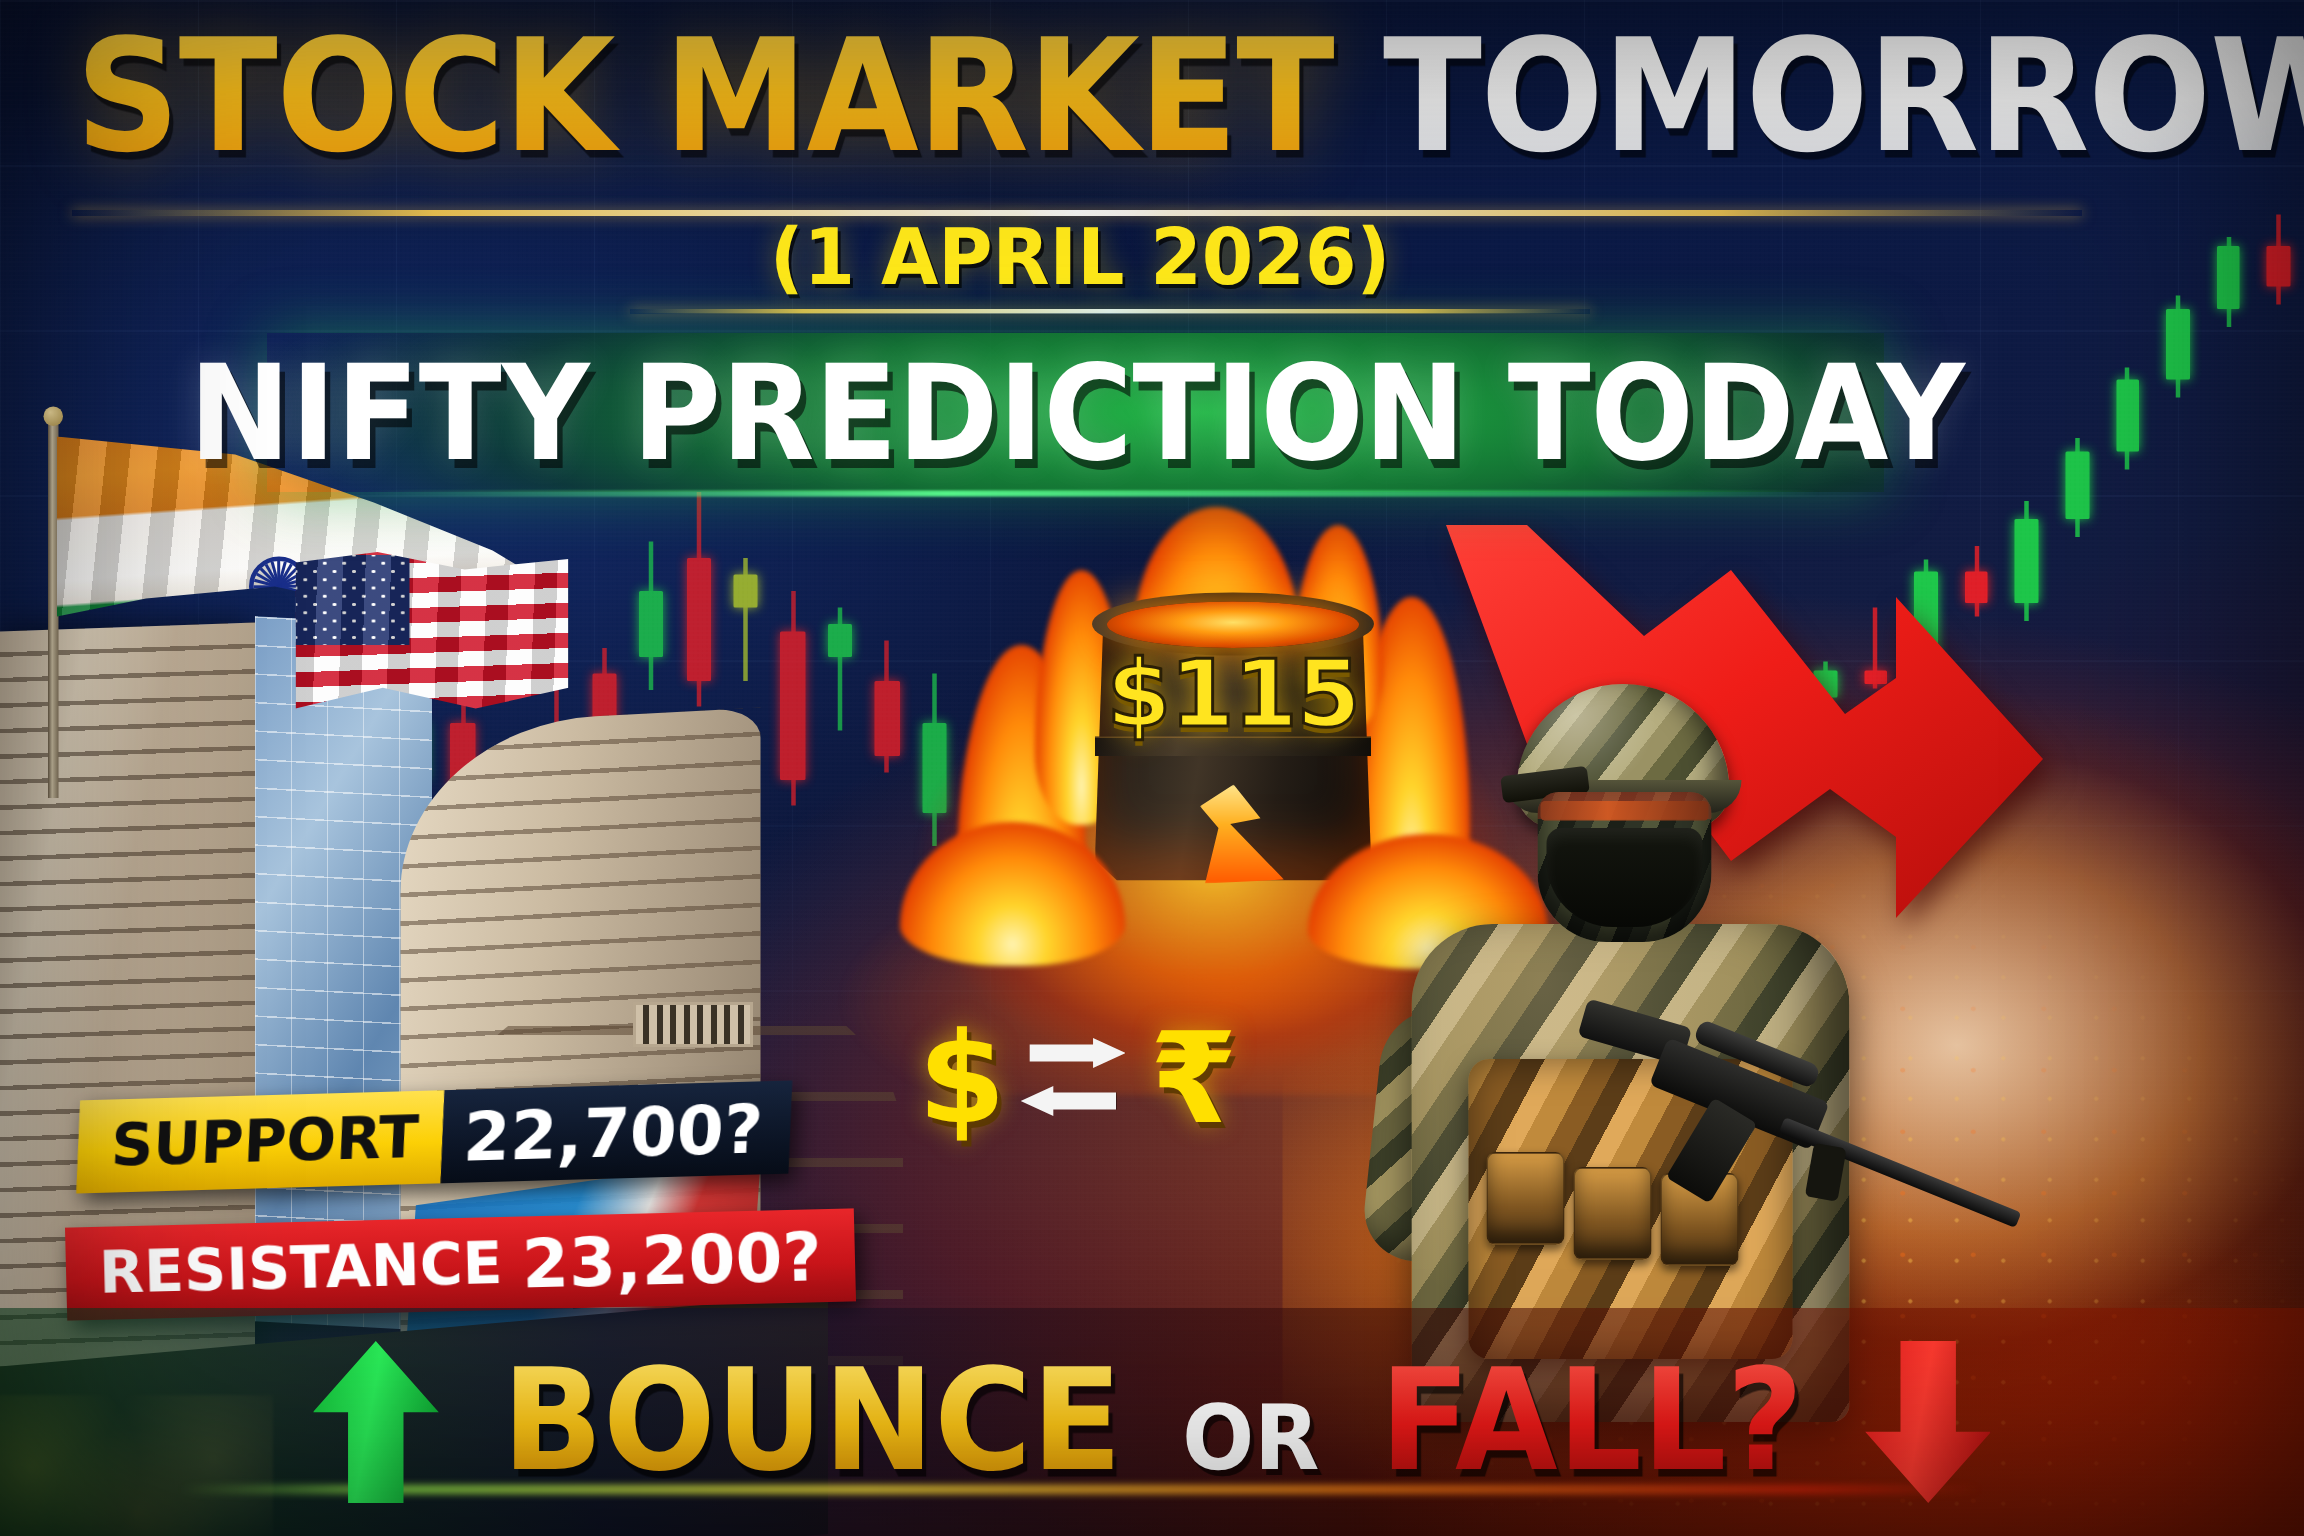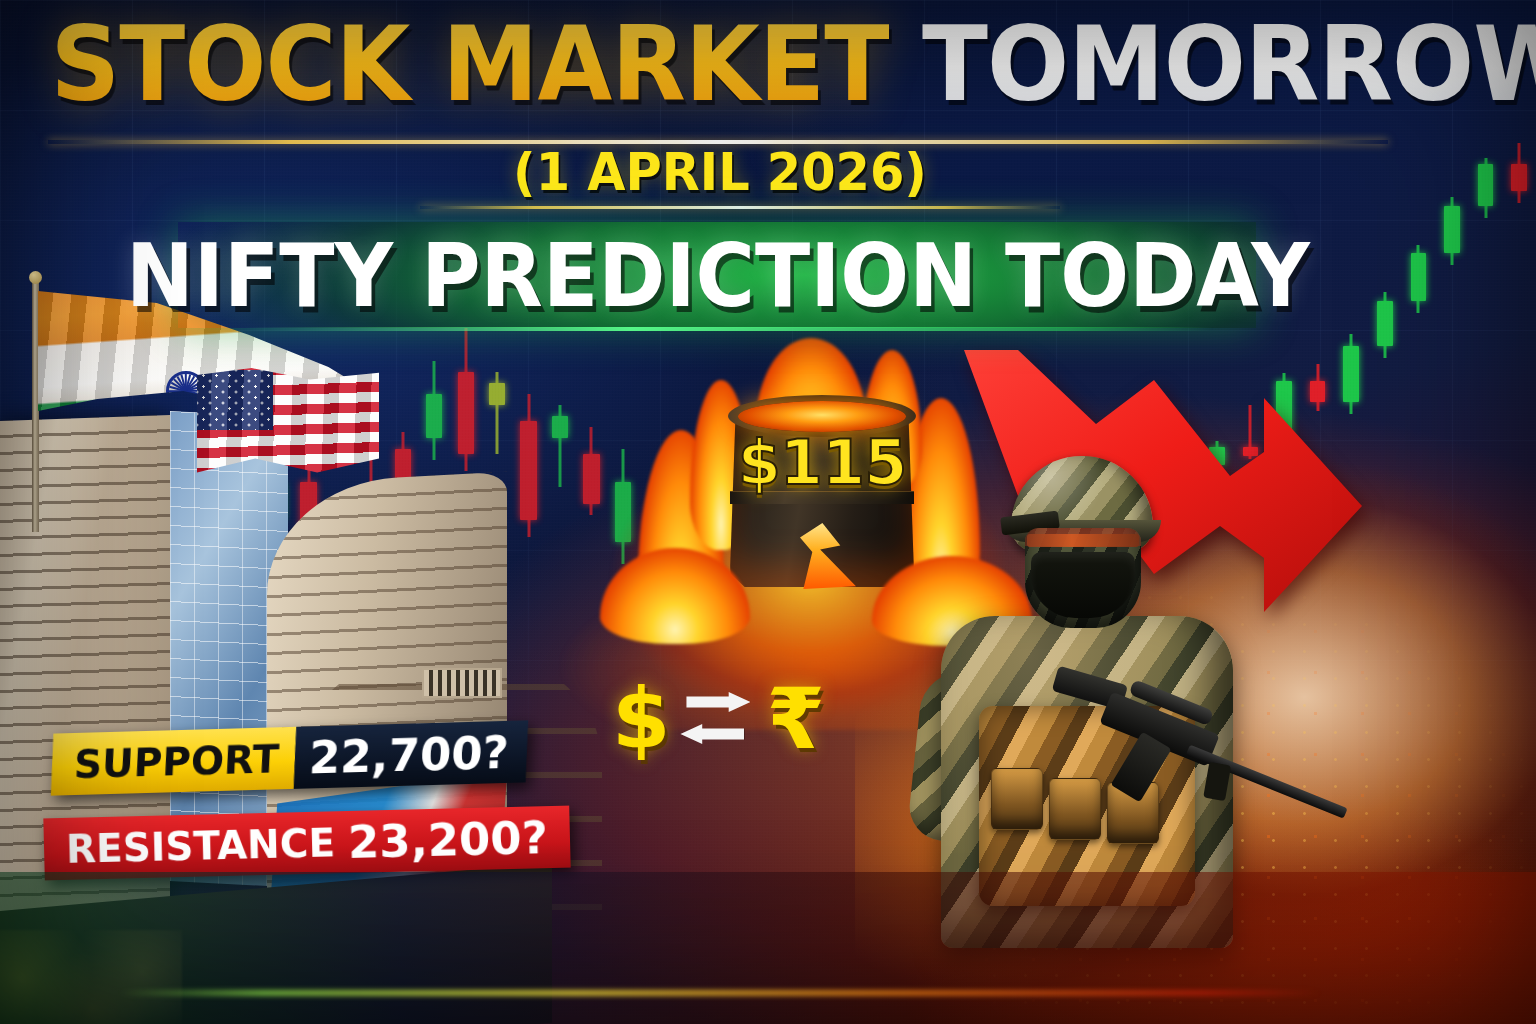--- a/index.html
+++ b/index.html
@@ -769,15 +769,24 @@
     <span class="lab">SUPPORT</span>
     <span class="val">22,700?</span>
   </div>
   <div class="badge-res">
     <span class="lab">RESISTANCE</span>
     <span class="val">23,200?</span>
   </div>
 
   <div class="cta-glow"></div>
   <div class="cta-streak"></div>
+  <div class="cta">
+    <span class="arrow-up"></span>
+    <span class="cta-text">
+      <span class="y">BOUNCE</span>
+      <span class="w">OR</span>
+      <span class="r">FALL?</span>
+    </span>
+    <span class="arrow-dn"></span>
+  </div>
 
   <div class="vig"></div>
 </div>
 
 </body></html>

